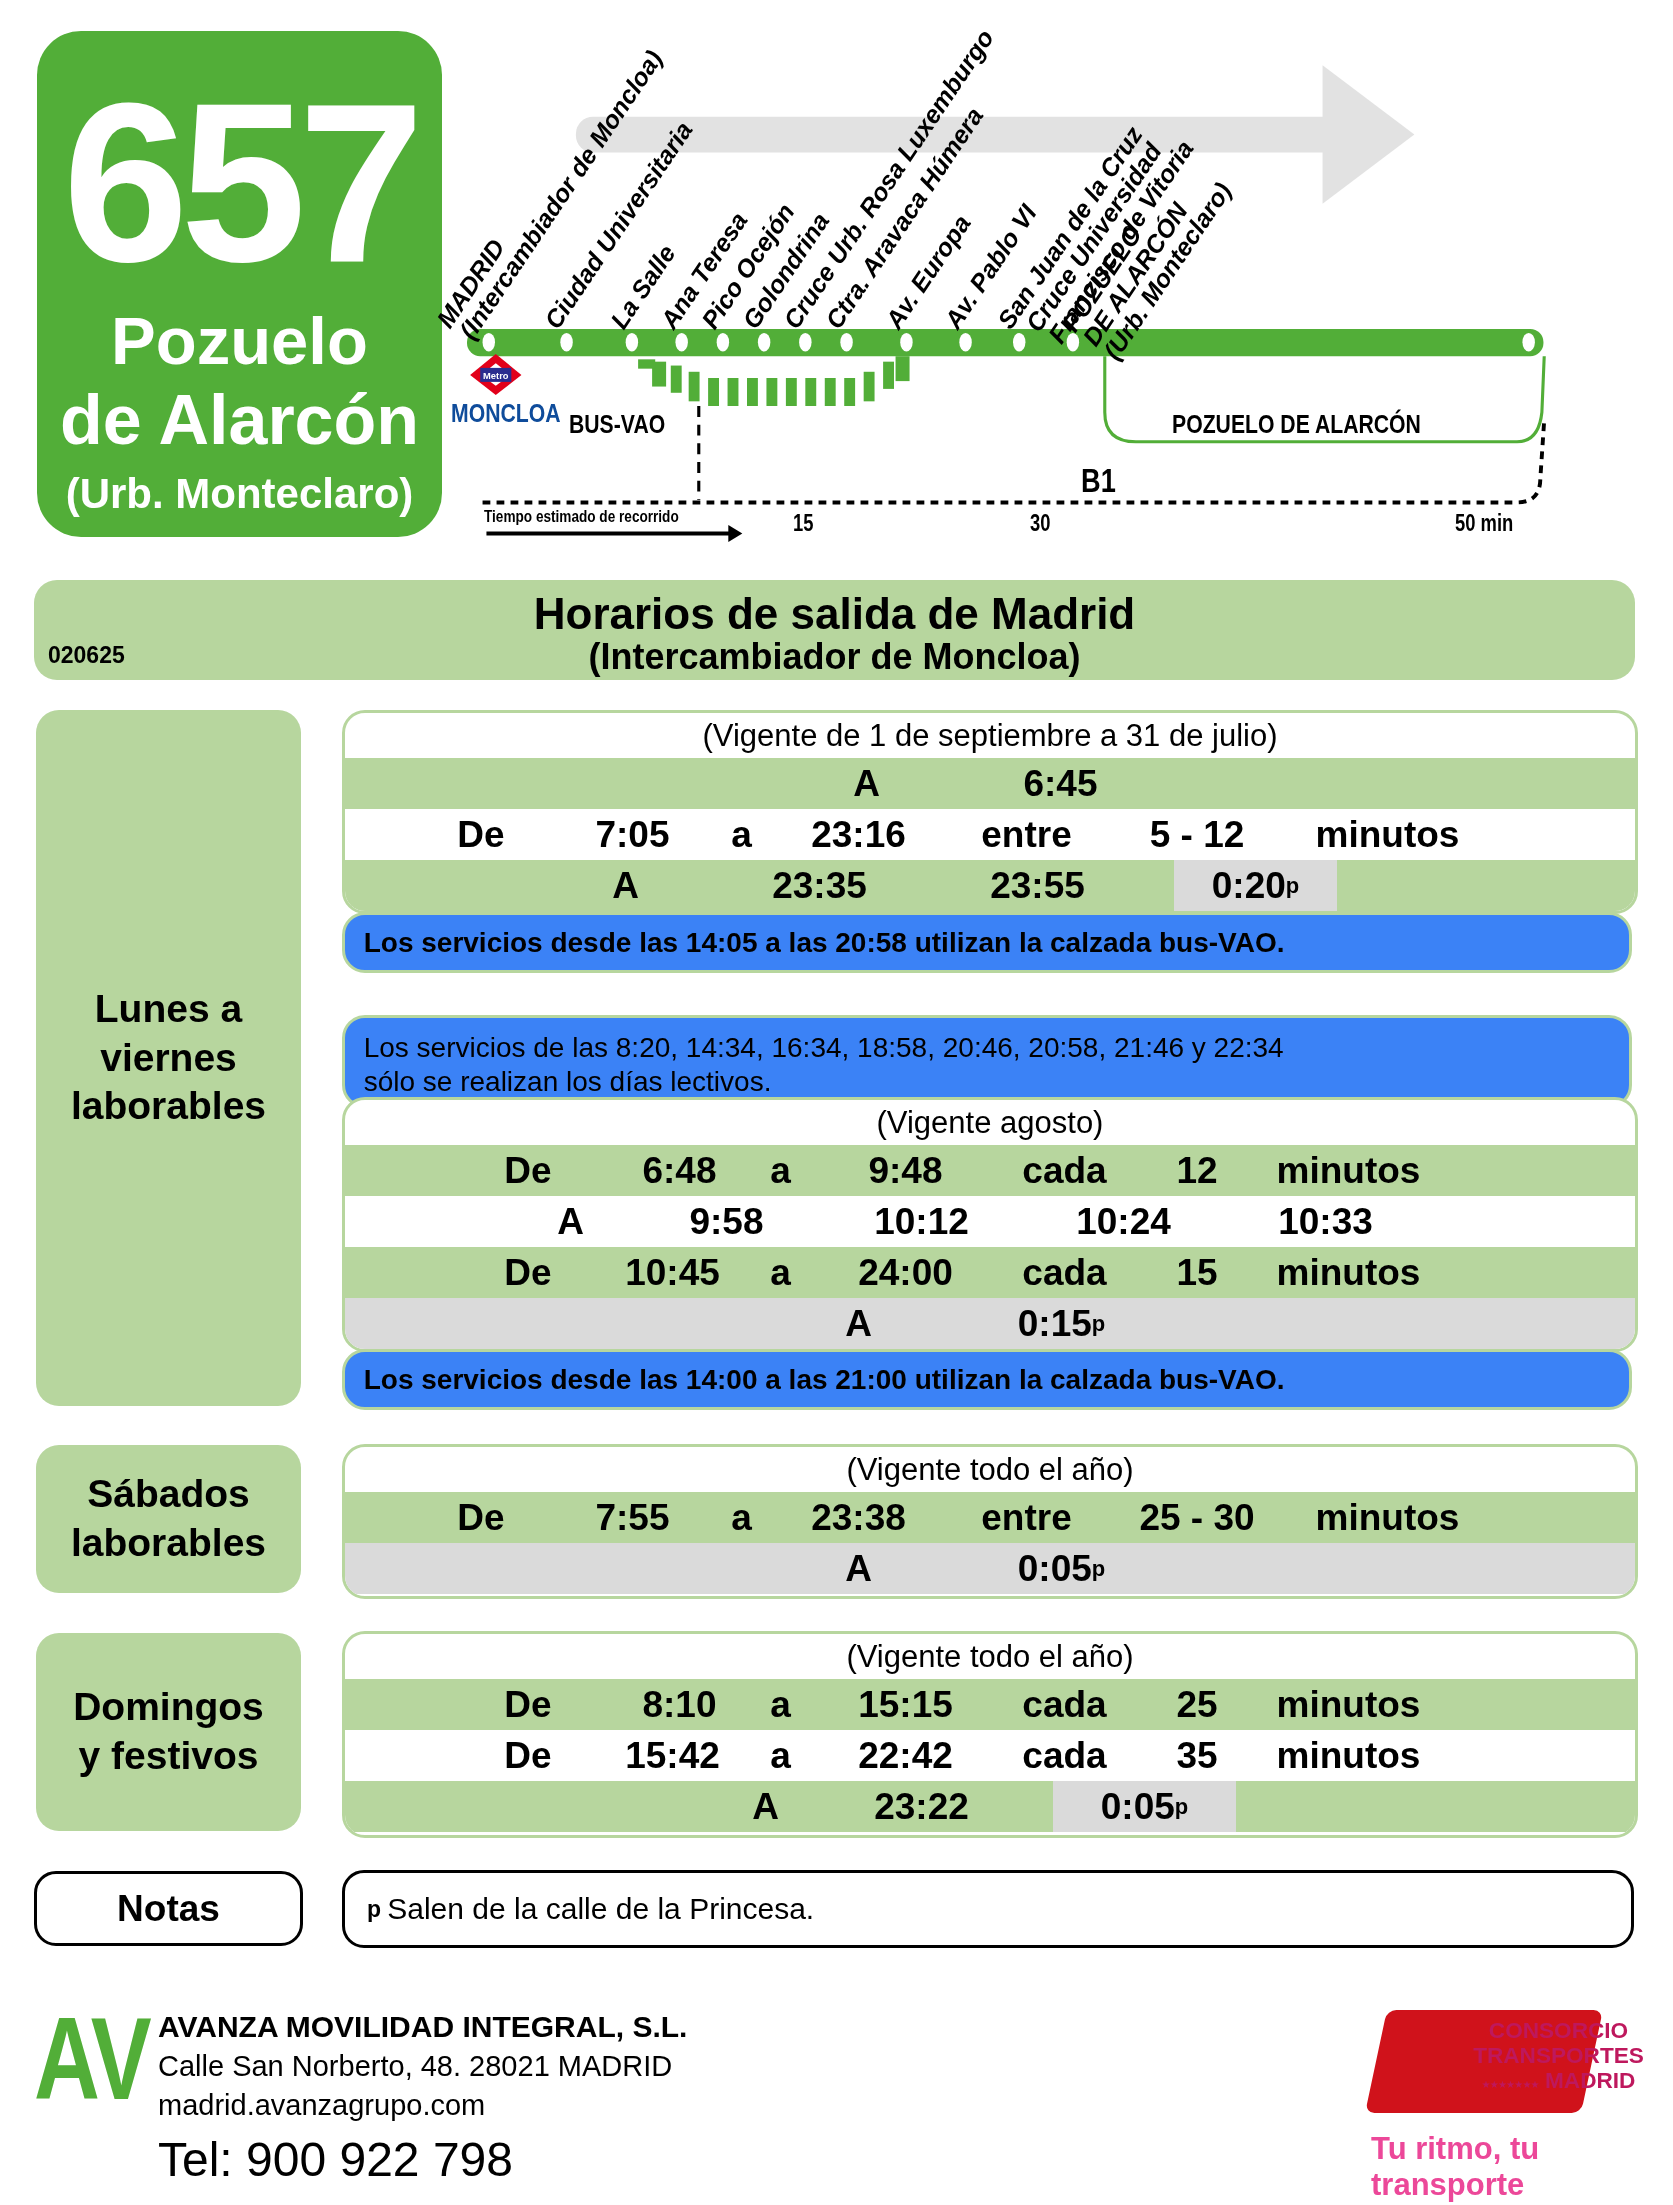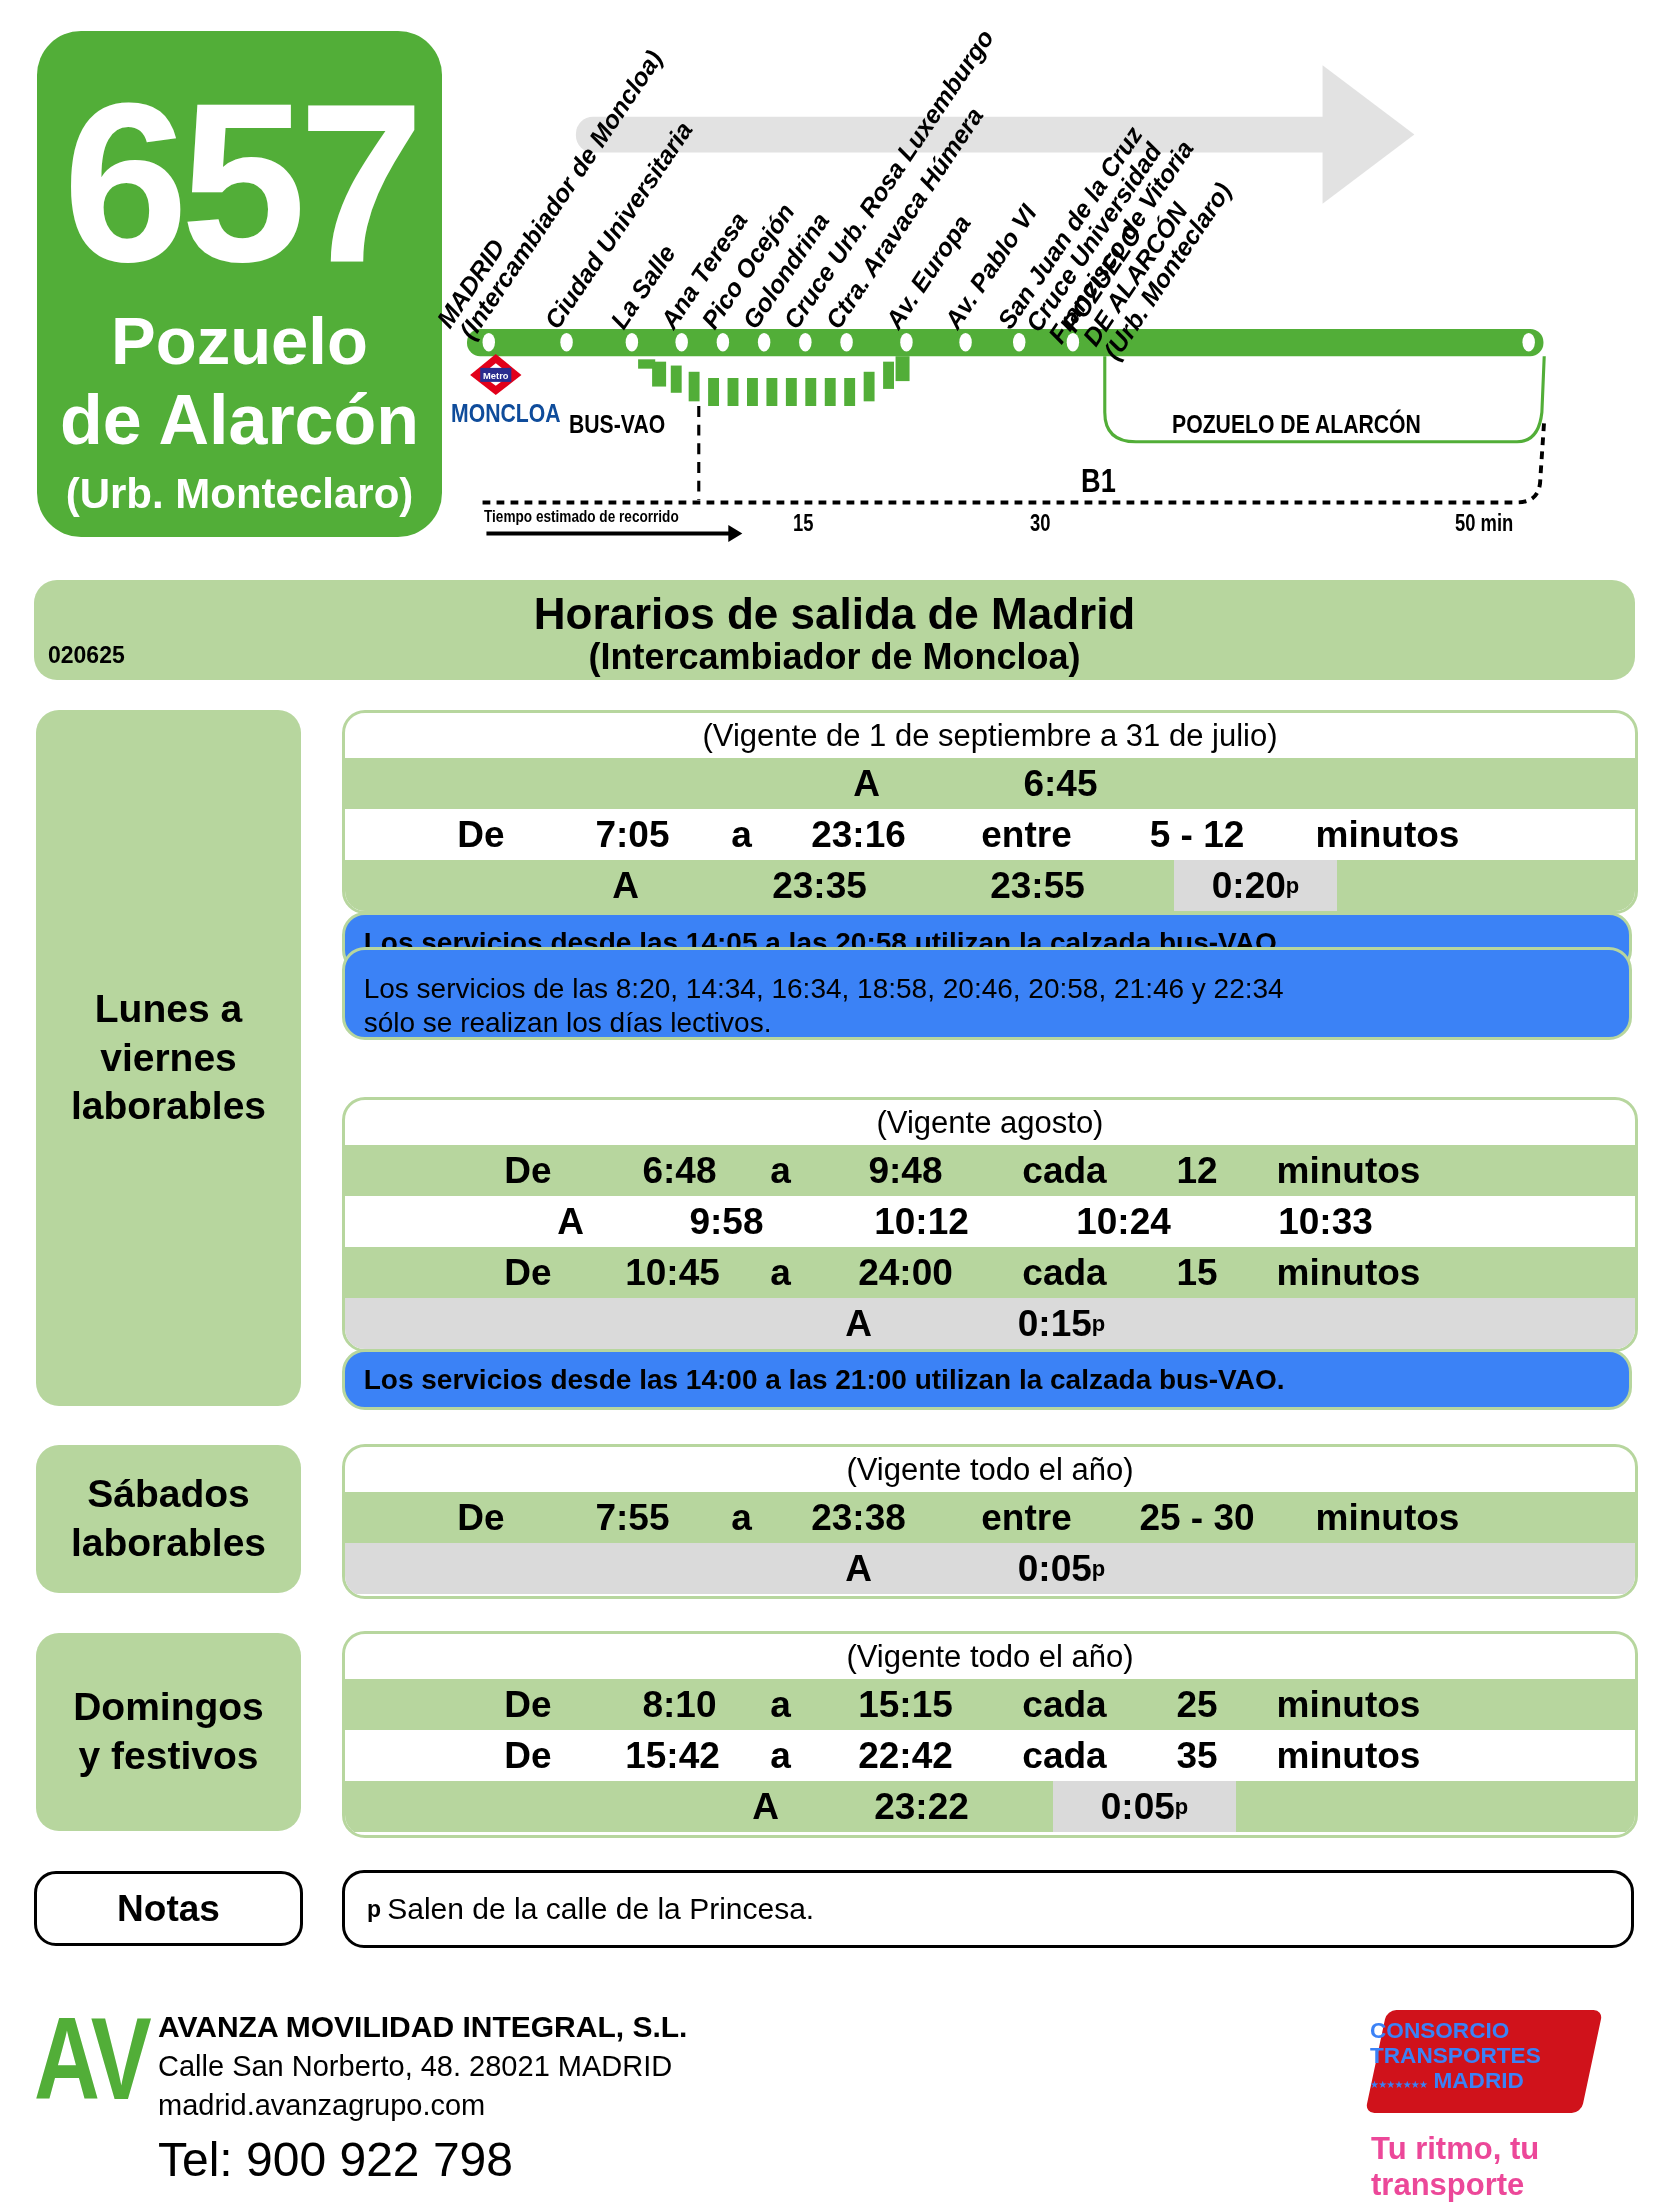--- a/index.html
+++ b/index.html
@@ -53,21 +53,21 @@
                display:flex; align-items:center; padding-left:22px; font-size:30px; }
 
   
   #av-logo { left:34px; top:2000px; font-size:117px; font-weight:bold; color:#52ae38; transform:scaleX(0.78); transform-origin:0 0; line-height:1; letter-spacing:-3.1px; }
   #company { left:158px; top:2010px; }
   #company .n { font-size:30px; font-weight:bold; }
   #company .a, #company .w { font-size:29px; margin-top:6.2px; }
   #company .tel { font-size:48px; font-weight:normal; margin-top:10px; }
 
   #ctm { left:1376px; top:2010px; width:216px; height:103px; background:#d0121b; transform:skewX(-12deg); border-radius:9.3px; }
-  #ctm-text { left:1370px; top:2019px; width:187px; color:#3b82f6; font-size:22.6px; font-weight:bold; line-height:1.1; text-align:left; }
+  #ctm-text { left:1465px; top:2019px; width:187px; color:#be185d; font-size:22.6px; font-weight:bold; line-height:1.1; text-align:center; }
   #ctm-slogan { left:1371px; top:2131px; color:#ec4899; font-size:31px; font-weight:bold; }
 </style>
 </head>
 <body>
 
 <div id="badge" class="abs">
   <div class="num">657</div>
   <div class="d1">Pozuelo</div>
   <div class="d2">de Alarcón</div>
   <div class="d3">(Urb. Monteclaro)</div>
@@ -201,21 +201,21 @@
     <span class="cell" style="left:412px;width:125px">23:35</span>
     <span class="cell" style="left:630px;width:125px">23:55</span>
     <span class="cell hl" style="left:829px;width:163px">
         <span>0:20</span>
         <sup>p</sup>
       </span>
   </div>
 </div>
 
 <div class="note bold" style="top:912px;height:61px">Los servicios desde las 14:05 a las 20:58 utilizan la calzada bus-VAO.</div>
-<div class="note" style="top:947px;height:93px;display:block;padding-top:22px;line-height:1.22">
+<div class="note" style="top:1015px;height:93px;display:block;padding-top:13px;line-height:1.22">
   <div>Los servicios de las 8:20, 14:34, 16:34, 18:58, 20:46, 20:58, 21:46 y 22:34</div>
   <div>sólo se realizan los días lectivos.</div>
 </div>
 
 <div class="panel" style="top:1097px;height:249px">
   <div class="caption">(Vigente agosto)</div>
   <div class="row g">
     <span class="cell" style="left:148px;width:70px">De</span>
     <span class="cell" style="left:280px;width:109px">6:48</span>
     <span class="cell" style="left:420px;width:31px">a</span>

